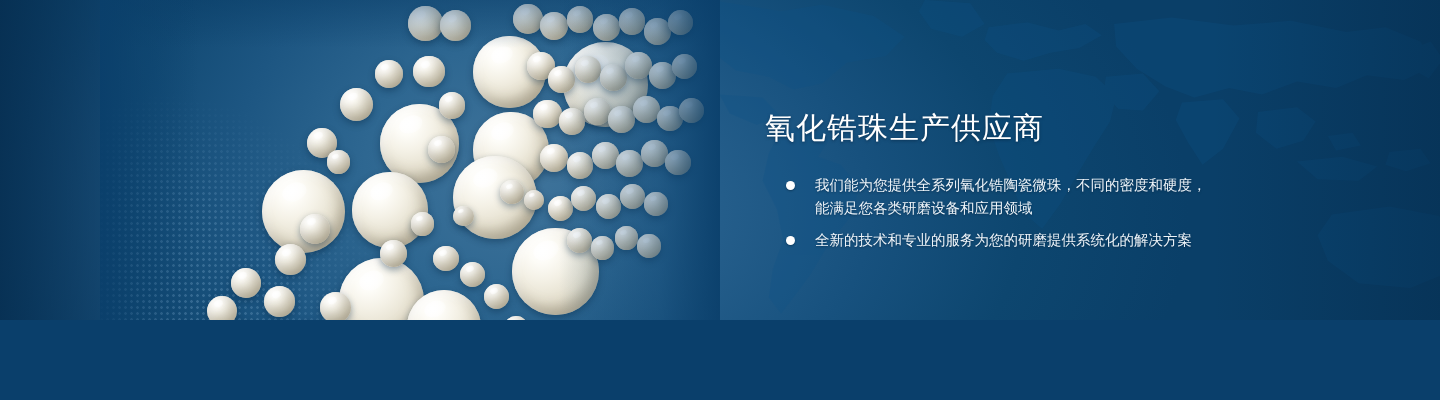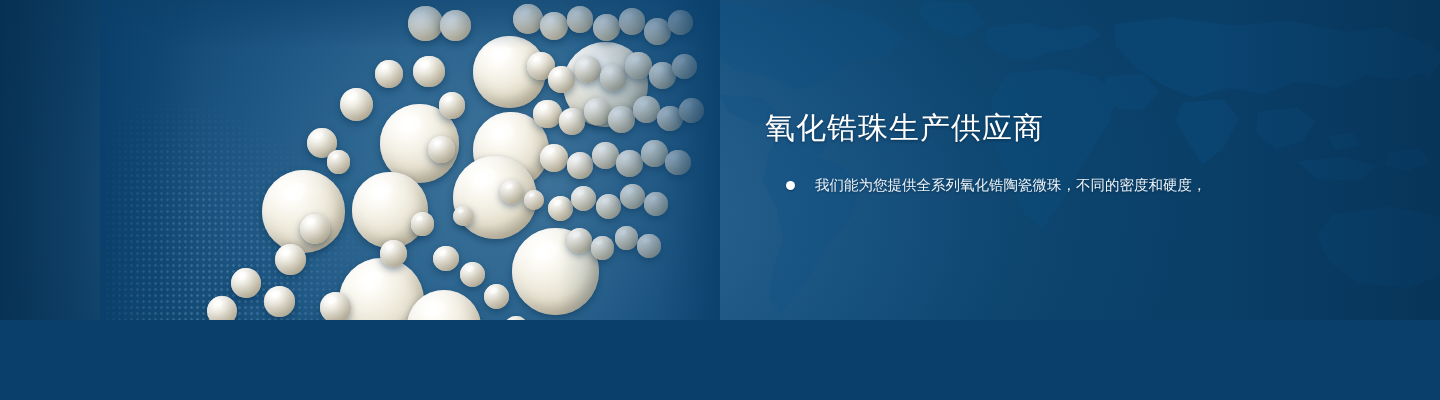--- a/index.html
+++ b/index.html
@@ -282,17 +282,22 @@
       </div>
     <div class="beads-feather"></div>
   </div>
 
   <div class="content">
     <h1 class="headline">氧化锆珠生产供应商</h1>
     <ul class="bullets">
         <li class="bullet">
           <span class="bullet-dot"></span>
           <span class="bullet-line">我们能为您提供全系列氧化锆陶瓷微珠，不同的密度和硬度，</span>
+          <span class="bullet-line">能满足您各类研磨设备和应用领域</span>
+        </li>
+        <li class="bullet">
+          <span class="bullet-dot"></span>
+          <span class="bullet-line">全新的技术和专业的服务为您的研磨提供系统化的解决方案</span>
         </li>
       </ul>
   </div>
 
 </div>
 
 </body></html>

